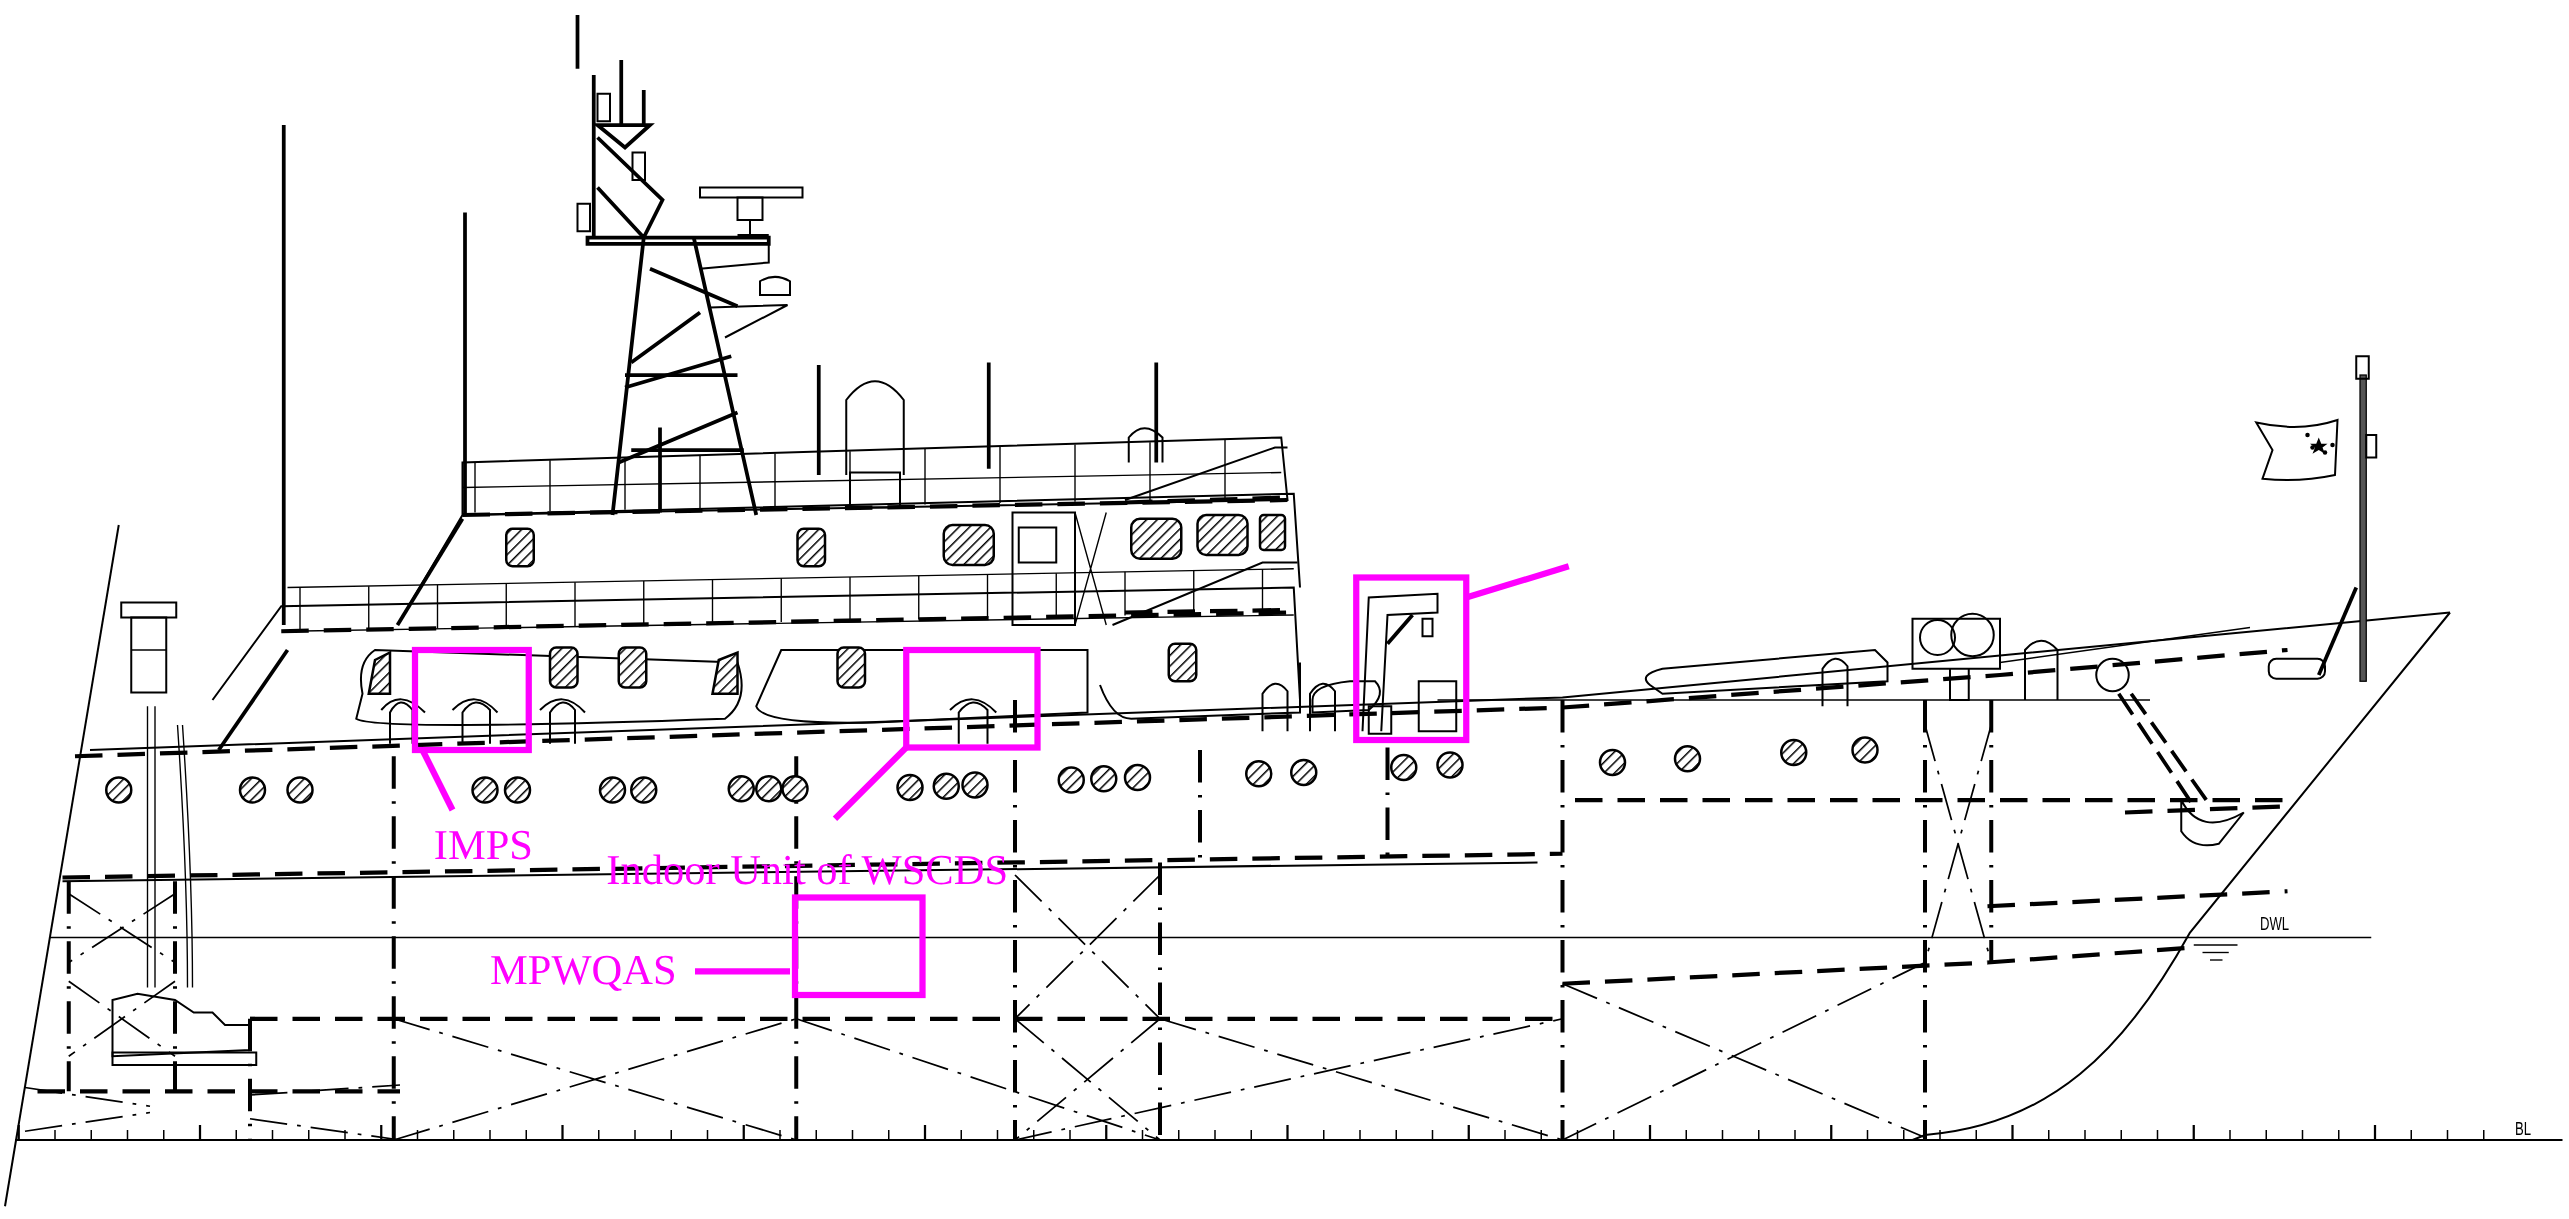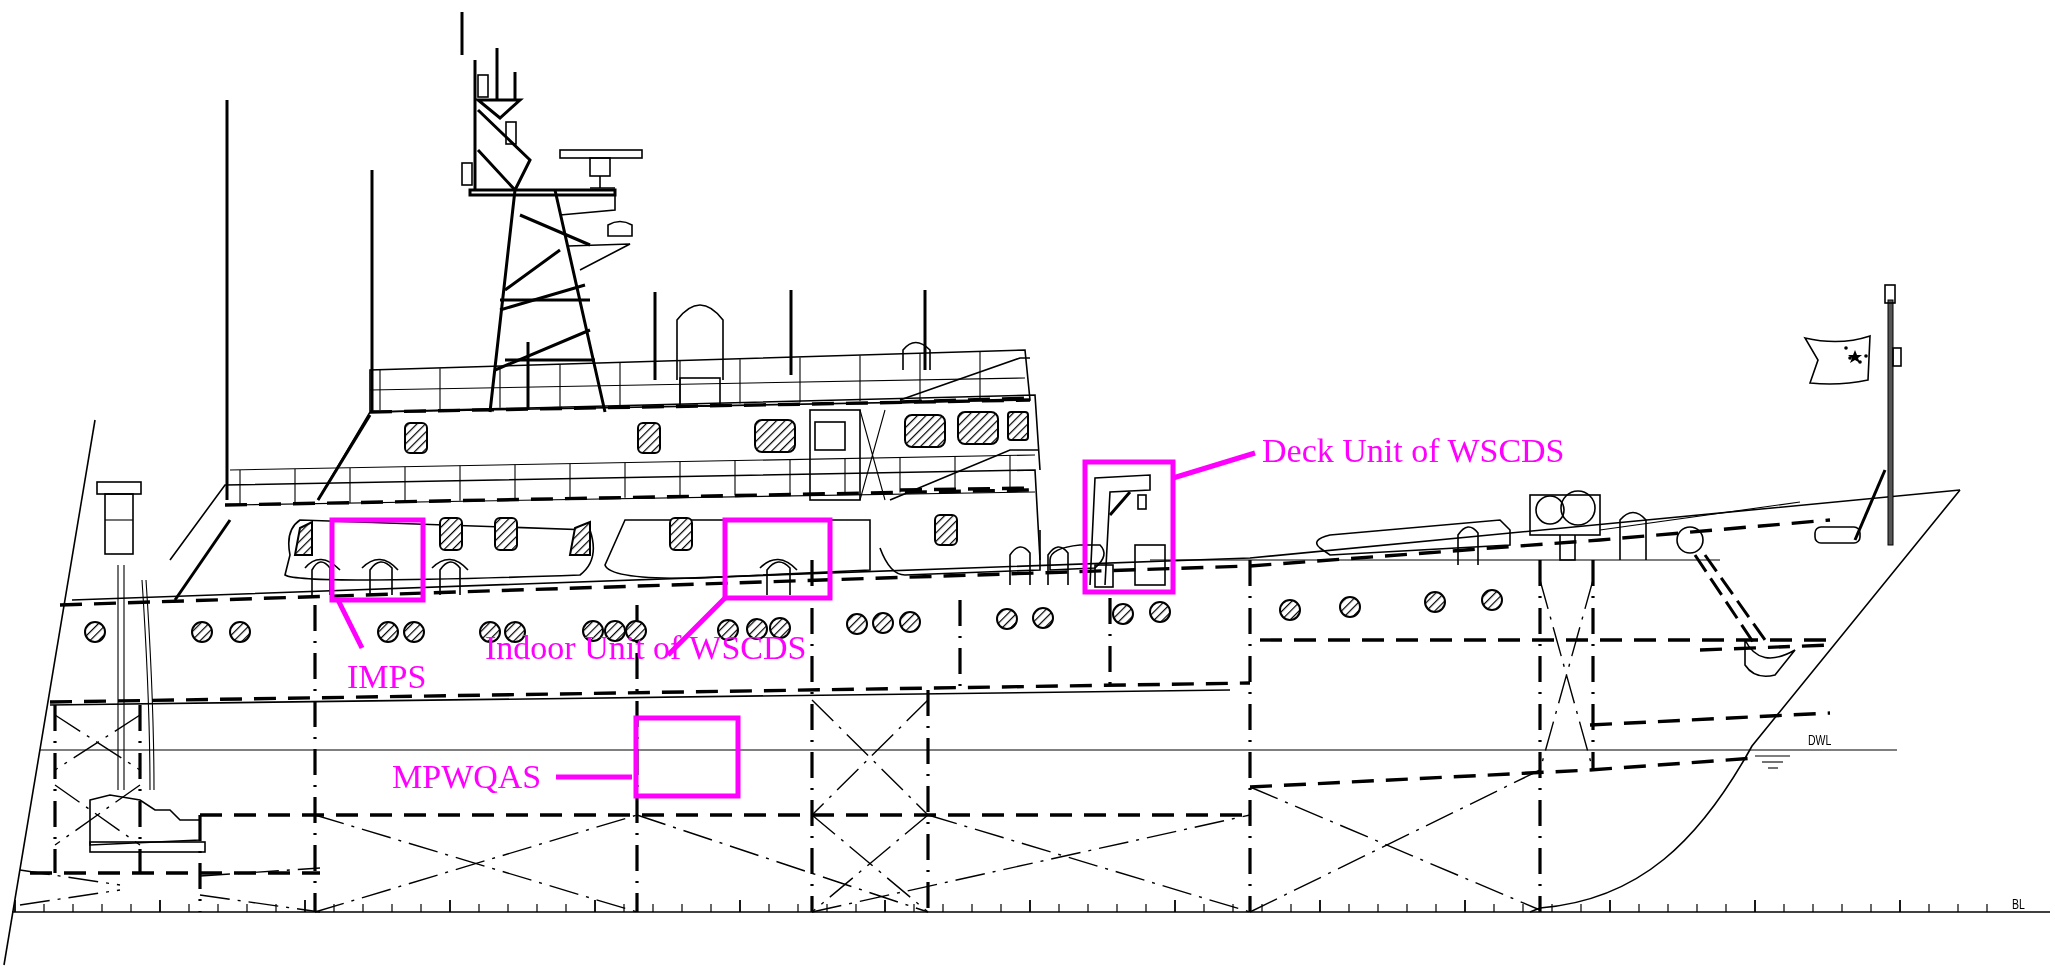--- a/index.html
+++ b/index.html
@@ -369,19 +369,18 @@
     <rect class="mag" x="1085" y="462" width="88" height="130"></rect>
     <line class="mag" x1="1173" y1="478" x2="1255" y2="453"></line>
   </g>
   <g>
     <rect class="mag" x="636" y="718" width="102" height="78"></rect>
     <line class="mag" x1="556" y1="777" x2="632" y2="777"></line>
   </g>
 </svg>
 
 <div class="lbl" style="left:347px; top:660px;font-family:Liberation Serif, serif;">IMPS</div>
-<div class="lbl" style="left:485px; top:631px;">Indoor Unit of WSCDS</div>
-<div class="lbl" style="left:1262px; top:434px;">Deck Unit of WSCDS</div>
+<div class="lbl" style="left:485px; top:680px;">Indoor Unit of WSCDS</div>
 <div class="lbl" style="left:392px; top:760px;">MPWQAS</div>
 <div class="cad" style="left:1808px; top:731px;">DWL</div>
 <div class="cad" style="left:2012px; top:895px;">BL</div>
 
 </div>
 
 </body></html>

